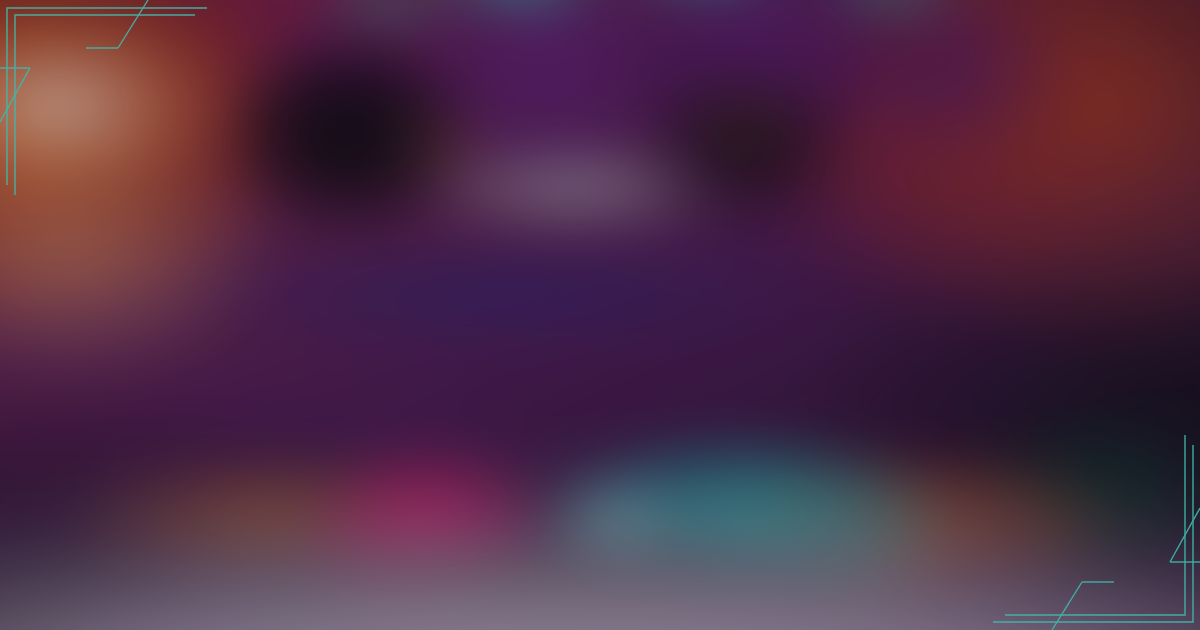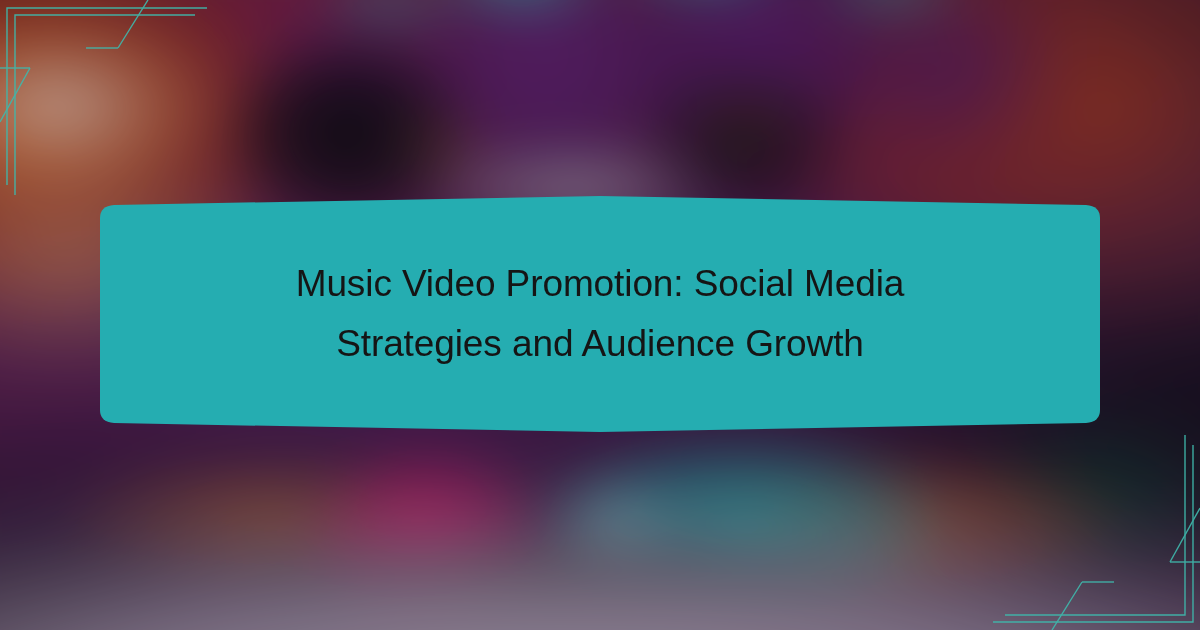--- a/index.html
+++ b/index.html
@@ -154,23 +154,14 @@
     <g fill="none" stroke="#3fb8ac" stroke-width="1.4" opacity="0.92">
       <polyline points="223,30 223,207 23,207"></polyline>
       <polyline points="215,20 215,200 35,200"></polyline>
       <line x1="230" y1="147" x2="200" y2="147"></line>
       <line x1="230" y1="93" x2="200" y2="147"></line>
       <line x1="112" y1="167" x2="82" y2="215"></line>
       <line x1="112" y1="167" x2="144" y2="167"></line>
     </g>
   </svg>
 
-  <div class="banner-wrap">
-    <svg class="banner-shape" viewBox="0 0 1000 236" preserveAspectRatio="none" aria-hidden="true">
-      <path d="M0,22 Q0,10 14,9 L500,0 L986,9 Q1000,10 1000,22
-               L1000,214 Q1000,226 986,227 L500,236 L14,227 Q0,226 0,214 Z" fill="#25adb1"></path>
-    </svg>
-    <div class="banner-text">
-      <h1 class="banner-title" style="color: rgb(21, 21, 21);">Music Video Promotion: Social Media Strategies and Audience Growth</h1>
-    </div>
-  </div>
 
 </div>
 
 </body></html>

